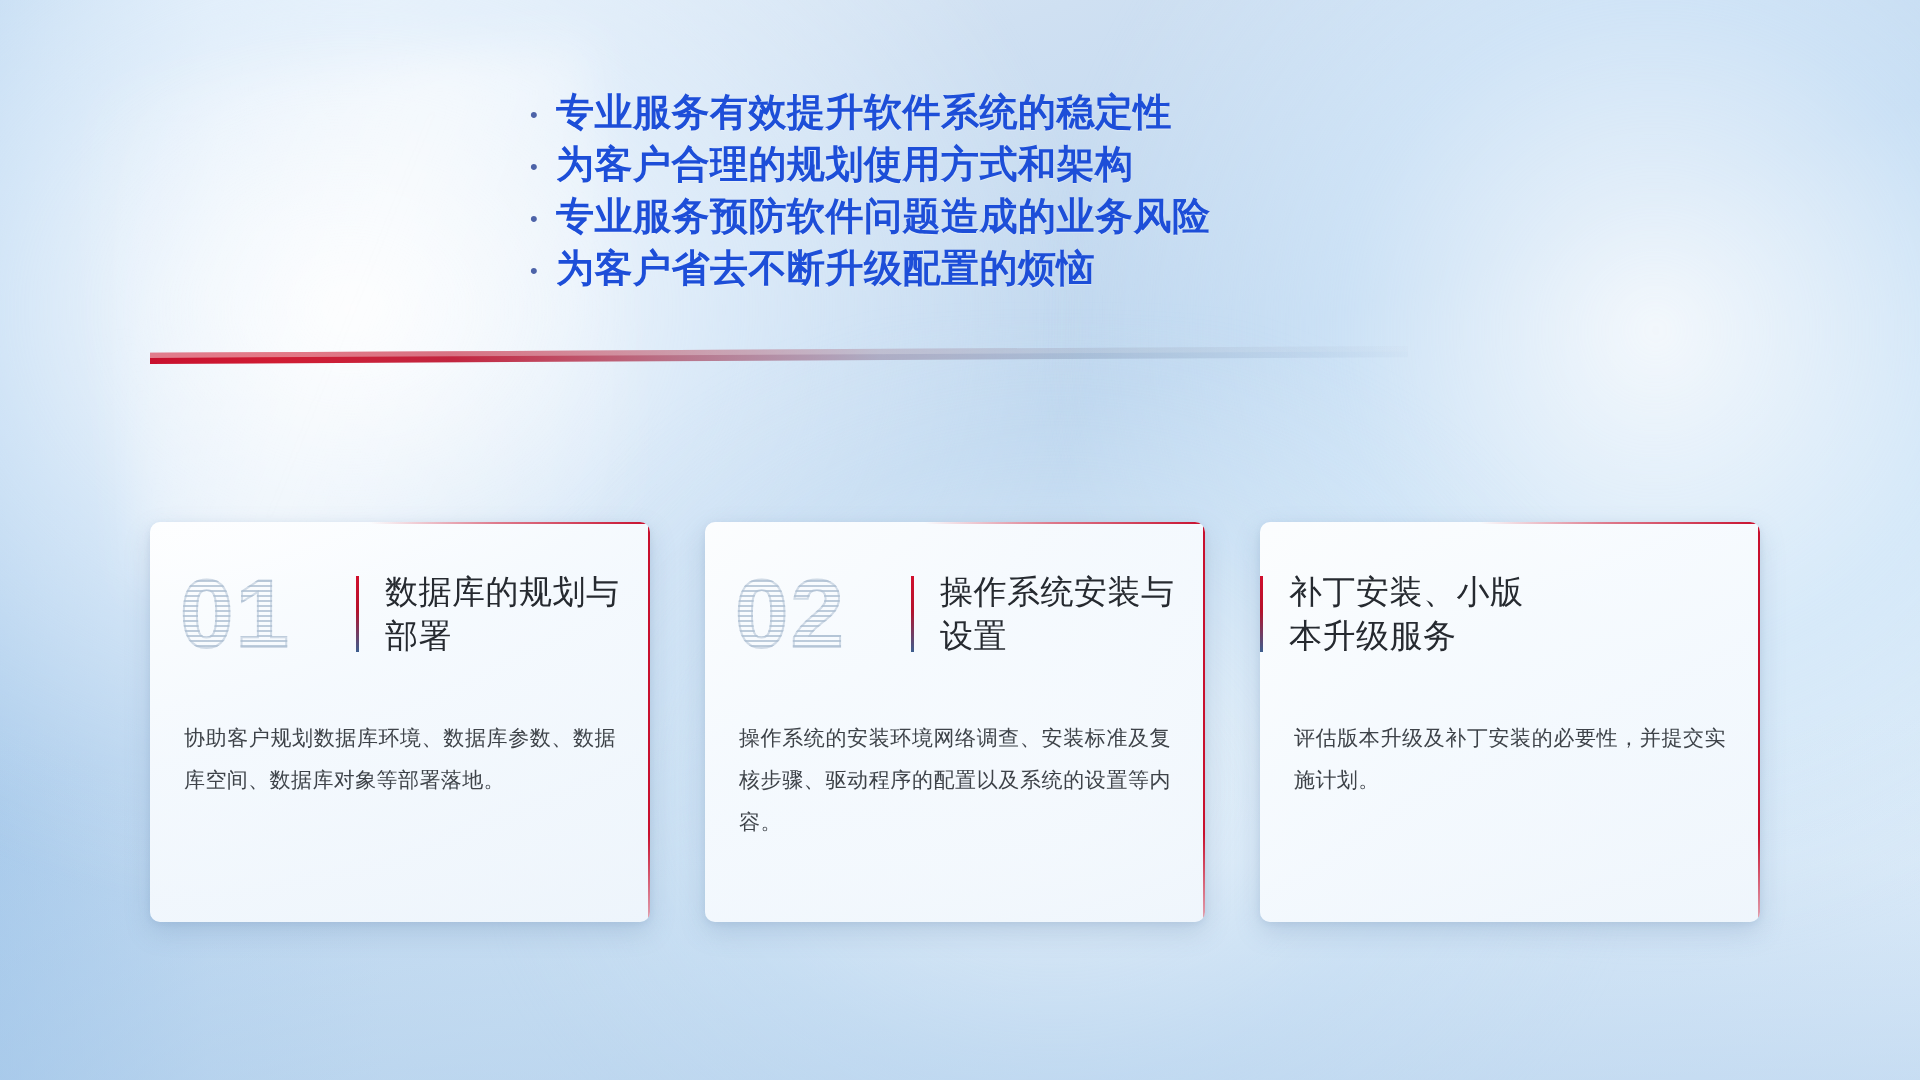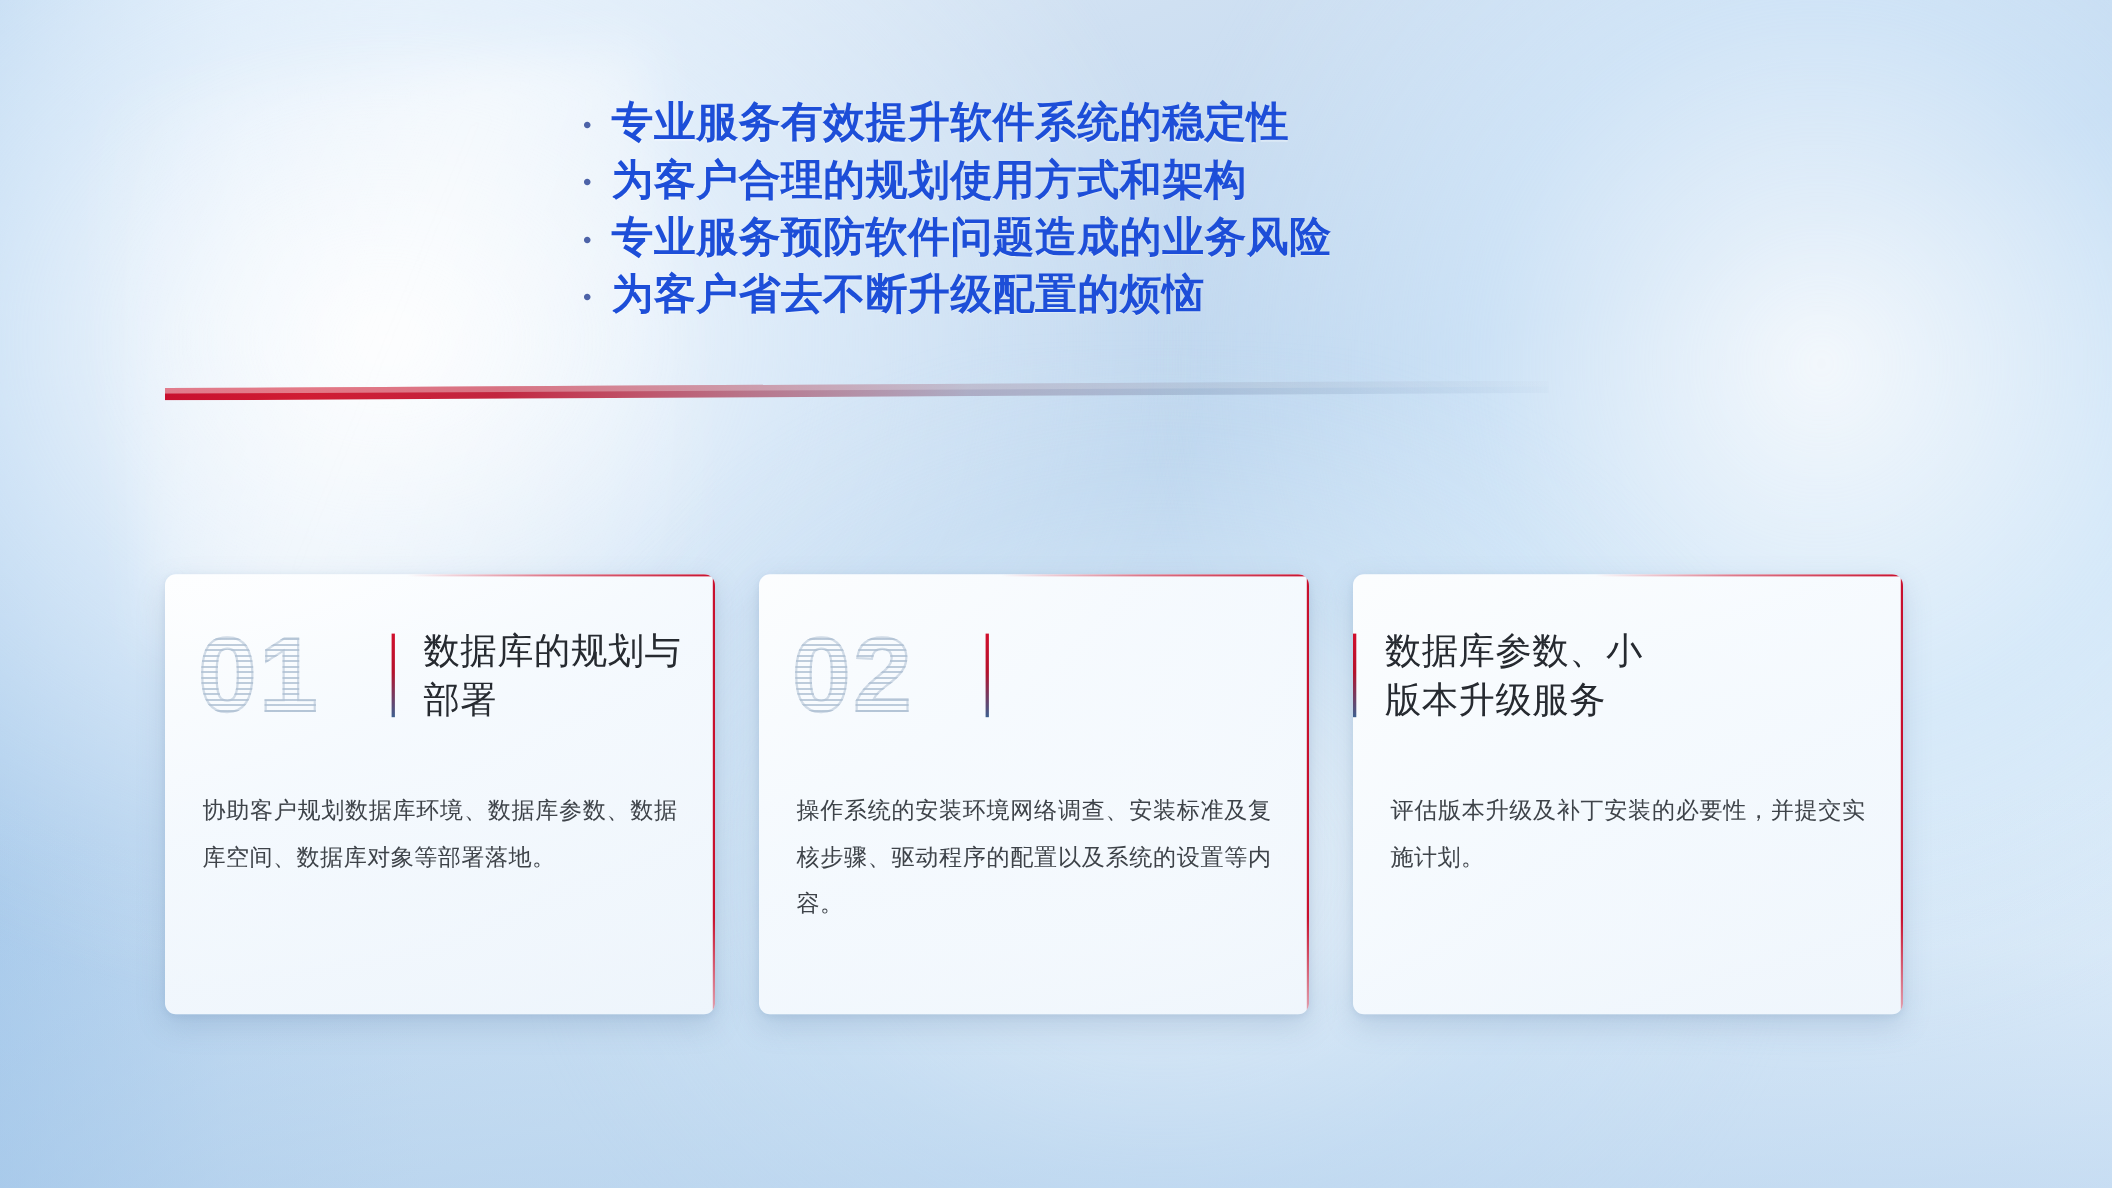--- a/index.html
+++ b/index.html
@@ -82,21 +82,21 @@
   }
   .div-shine {
     position:absolute; left:0; top:0; width:100%; height:100%;
     clip-path:polygon(0% 38%, 100% 0%, 100% 30%, 0% 66%);
     background:linear-gradient(90deg, rgba(255,255,255,.45), rgba(255,255,255,.05));
   }
 
   
   #cards {
     position:absolute; left:150px; top:522px;
-    display:flex; gap:40px;
+    display:flex; gap:55px;
   }
   .card {
     position:relative;
     width:500px; height:400px;
     border-radius:10px;
     background:linear-gradient(150deg, rgba(255,255,255,.93) 0%, rgba(249,252,255,.90) 38%, rgba(243,248,253,.88) 100%);
     box-shadow:0 10px 26px rgba(90,125,165,.22), 0 2px 6px rgba(90,125,165,.12);
     overflow:hidden;
   }
   .card-edge-top {
@@ -198,27 +198,28 @@
     </div>
     <div class="card-body">协助客户规划数据库环境、数据库参数、数据库空间、数据库对象等部署落地。</div>
   </div>
 
   <div class="card">
     <div class="card-edge-top"></div>
     <div class="card-edge-right"></div>
     <div class="card-head">
       <div class="card-num">02</div>
       <div class="card-bar"></div>
+      <div class="card-title">操作系统安装与设置</div>
     </div>
     <div class="card-body">操作系统的安装环境网络调查、安装标准及复核步骤、驱动程序的配置以及系统的设置等内容。</div>
   </div>
 
   <div class="card">
     <div class="card-edge-top"></div>
     <div class="card-edge-right"></div>
     <div class="card-head">
       <div class="card-bar"></div>
-      <div class="card-title">数据库参数、小版本升级服务</div>
+      <div class="card-title">补丁安装、小版本升级服务</div>
     </div>
     <div class="card-body">评估版本升级及补丁安装的必要性，并提交实施计划。</div>
   </div>
 
 </div>
 
 </body></html>

